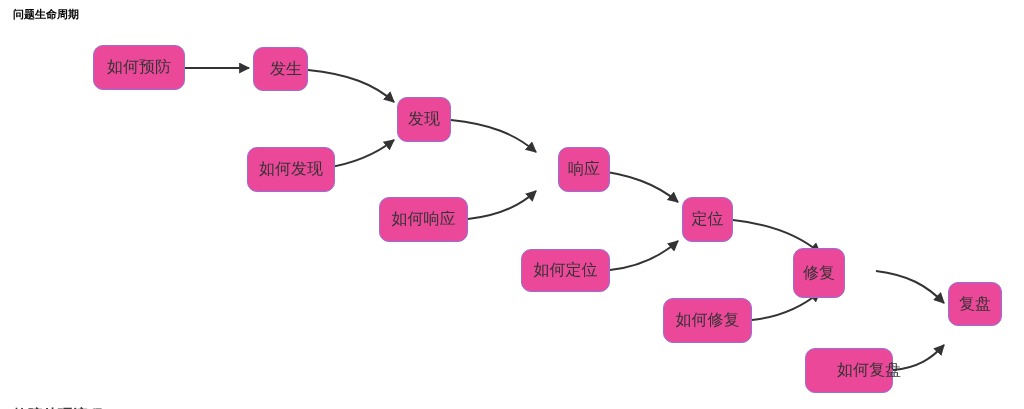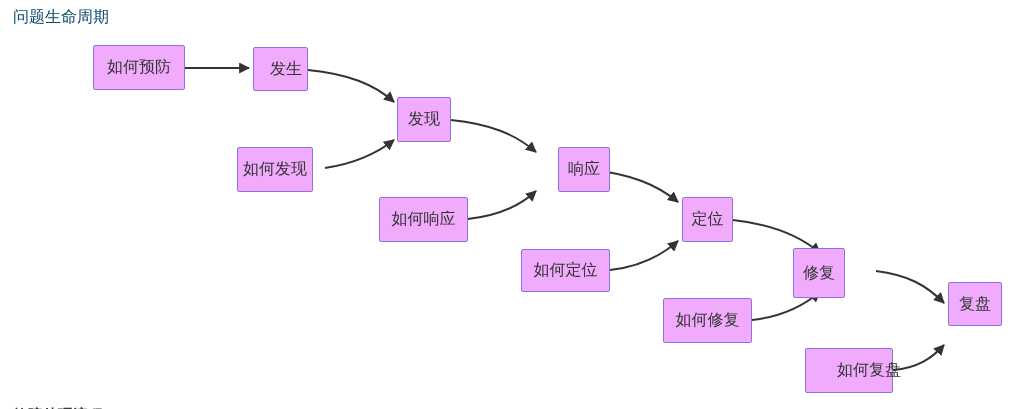--- a/index.html
+++ b/index.html
@@ -4,45 +4,45 @@
 <style>
   html, body { margin:0; padding:0; }
   body {
     width:1024px; height:409px;
     position:relative; overflow:hidden;
     background:#ffffff;
     font-family:"Liberation Sans", sans-serif;
   }
   .page-title {
     position:absolute; left:13px; top:7px;
-    font-size:16px; font-weight:normal; color:#0c4a6e;
+    font-size:11px; font-weight:bold; color:#000000;
     white-space:nowrap; z-index:3;
   }
   .partial-title {
     position:absolute; left:13px; top:406px;
     font-size:15px; font-weight:bold; color:#3b3b3b;
     white-space:nowrap; z-index:3;
   }
   svg.edges {
     position:absolute; left:0; top:0; z-index:1;
   }
   svg.edges path.edge {
     fill:none; stroke:#333333; stroke-width:2px;
   }
   .node {
     position:absolute; z-index:2; box-sizing:border-box;
     display:flex; align-items:center; justify-content:center;
-    background:#f0abfc; border:1.4px solid #9370DB; border-radius:2px;
+    background:#ec4899; border:1.4px solid #9370DB; border-radius:10px;
     color:#333333; font-size:16px; white-space:nowrap;
   }
   
   .n-how-prevent  { left:93px;  top:45px;  width:92px; height:45px; }
   .n-occur        { left:253px; top:47px;  width:55px; height:44px;padding-left:11px; }
   .n-discover     { left:397px; top:97px;  width:54px; height:45px; }
-  .n-how-discover { left:237px; top:147px; width:76px; height:45px; }
+  .n-how-discover { left:247px; top:147px; width:88px; height:45px; }
   .n-respond      { left:540px; top:147px; width:52px; height:45px;margin-left:18px; }
   .n-how-respond  { left:379px; top:197px; width:89px; height:45px; }
   .n-locate       { left:682px; top:197px; width:51px; height:45px; }
   .n-how-locate   { left:521px; top:249px; width:89px; height:43px;text-align:right; }
   .n-fix          { left:793px; top:248px; width:52px; height:50px; }
   .n-how-fix      { left:663px; top:298px; width:89px; height:45px; }
   .n-review       { left:948px; top:282px; width:54px; height:44px; }
   .n-how-review   { left:805px; top:348px; width:88px; height:45px;padding-left:40px; }
 </style>
 </head>

